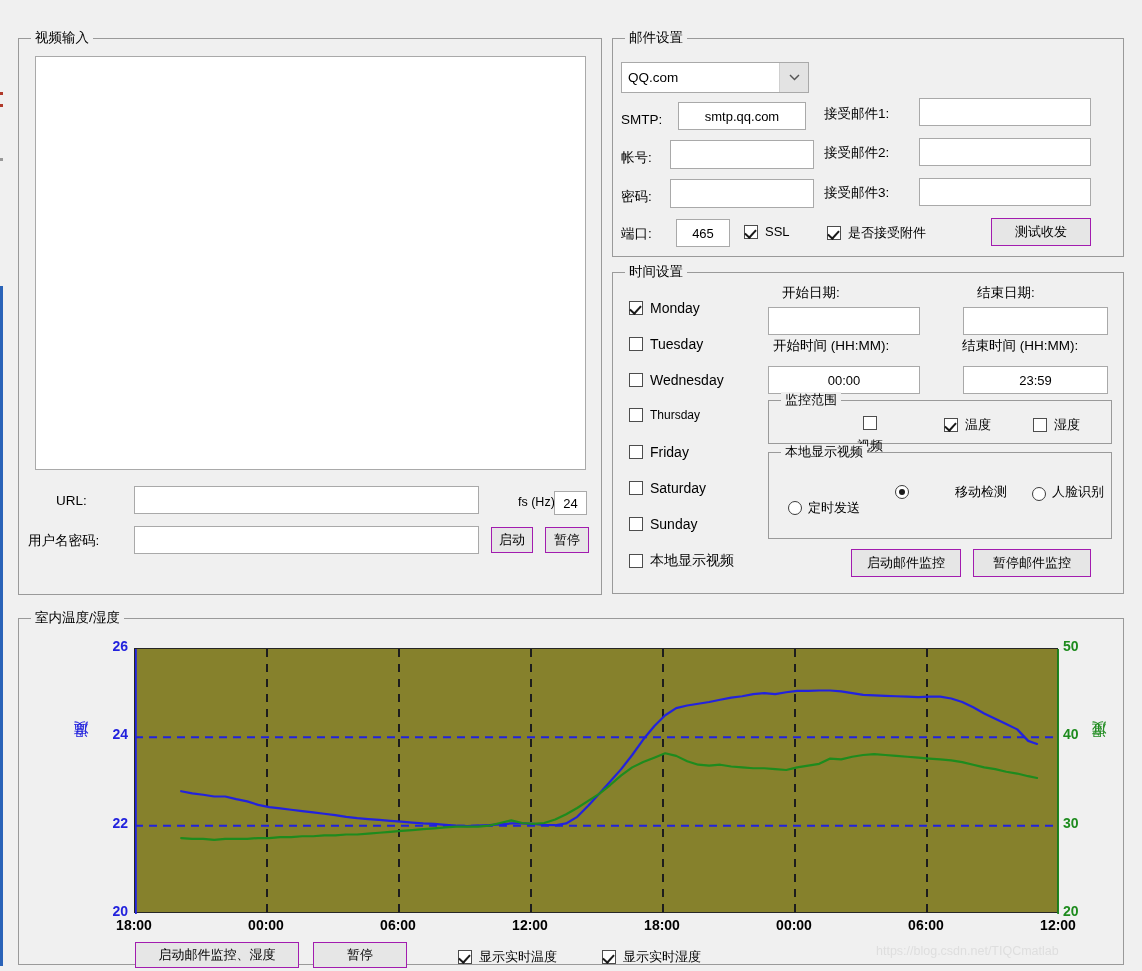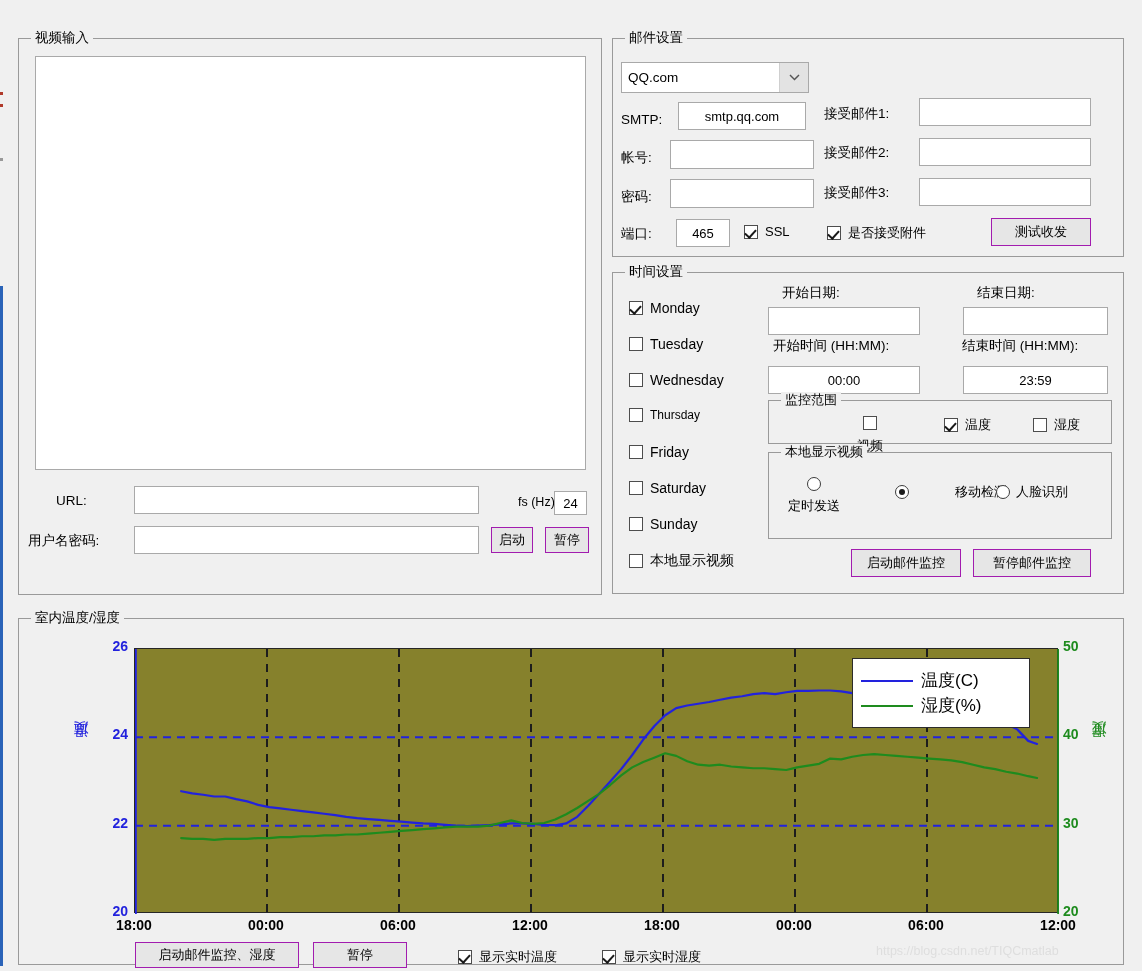--- a/index.html
+++ b/index.html
@@ -207,29 +207,29 @@
   <span>温度</span>
 </div>
 <div class="cbrow" style="left:1033px;top:416px;">
   <span class="box"></span>
   <span>湿度</span>
 </div>
 
 <div class="gb" style="left:768px;top:452px;width:342px;height:85px;">
   <div class="gb-title" style="font-size:13px;">本地显示视频</div>
 </div>
-<div class="rrow" style="left:788px;top:477px;flex-direction:column;">
+<div class="rrow" style="left:788px;top:499px;">
   <span class="radio"></span>
   <span>定时发送</span>
 </div>
 <div class="rrow" style="left:895px;top:483px;gap:46px;">
   <span class="radio on"></span>
   <span>移动检测</span>
 </div>
-<div class="rrow" style="left:996px;top:483px;">
+<div class="rrow" style="left:1032px;top:483px;align-items:flex-end;">
   <span class="radio"></span>
   <span>人脸识别</span>
 </div>
 
 <div class="btn" style="position:absolute;left:851px;top:549px;width:110px;height:28px;">启动邮件监控</div>
 <div class="btn" style="position:absolute;left:973px;top:549px;width:118px;height:28px;">暂停邮件监控</div>
 
 <div class="gb" style="left:18px;top:618px;width:1104px;height:345px;">
   <div class="gb-title">室内温度/湿度</div>
 </div>
@@ -264,30 +264,20 @@
       <div class="axlabel" style="color: rgb(30, 139, 30); left: 1033px; top: 8px; font-weight: bold;">50</div>
       <div class="axlabel" style="left: 79px; top: 287px; width: 50px; text-align: center; font-weight: bold;">18:00</div>
       <div class="axlabel" style="left: 211px; top: 287px; width: 50px; text-align: center; font-weight: bold;">00:00</div>
       <div class="axlabel" style="left: 343px; top: 287px; width: 50px; text-align: center; font-weight: bold;">06:00</div>
       <div class="axlabel" style="left: 475px; top: 287px; width: 50px; text-align: center; font-weight: bold;">12:00</div>
       <div class="axlabel" style="left: 607px; top: 287px; width: 50px; text-align: center; font-weight: bold;">18:00</div>
       <div class="axlabel" style="left: 739px; top: 287px; width: 50px; text-align: center; font-weight: bold;">00:00</div>
       <div class="axlabel" style="left: 871px; top: 287px; width: 50px; text-align: center; font-weight: bold;">06:00</div>
       <div class="axlabel" style="left: 1003px; top: 287px; width: 50px; text-align: center; font-weight: bold;">12:00</div>
     </div>
-  <div id="legend" style="left:822px;top:28px;width:160px;height:62px;">
-    <div class="leg-item">
-      <span class="leg-line" style="border-top-color:#2222dd;"></span>
-      <span>温度(C)</span>
-    </div>
-    <div class="leg-item">
-      <span class="leg-line" style="border-top-color:#1e8b1e;"></span>
-      <span>湿度(%)</span>
-    </div>
-  </div>
 </div>
 
 <div class="btn" style="position:absolute;left:135px;top:942px;width:164px;height:26px;">启动邮件监控、湿度</div>
 <div class="btn" style="position:absolute;left:313px;top:942px;width:94px;height:26px;">暂停</div>
 <div class="cbrow" style="left:458px;top:948px;">
   <span class="box on"></span>
   <span>显示实时温度</span>
 </div>
 <div class="cbrow" style="left:602px;top:948px;">
   <span class="box on"></span>

